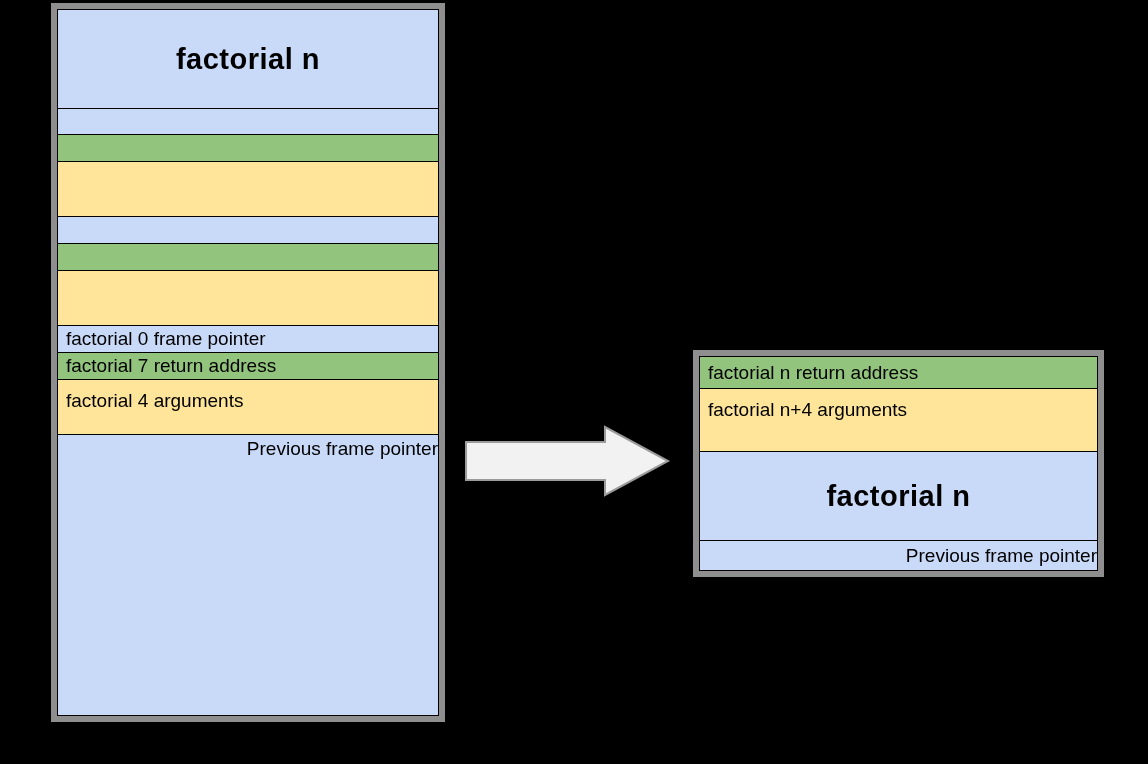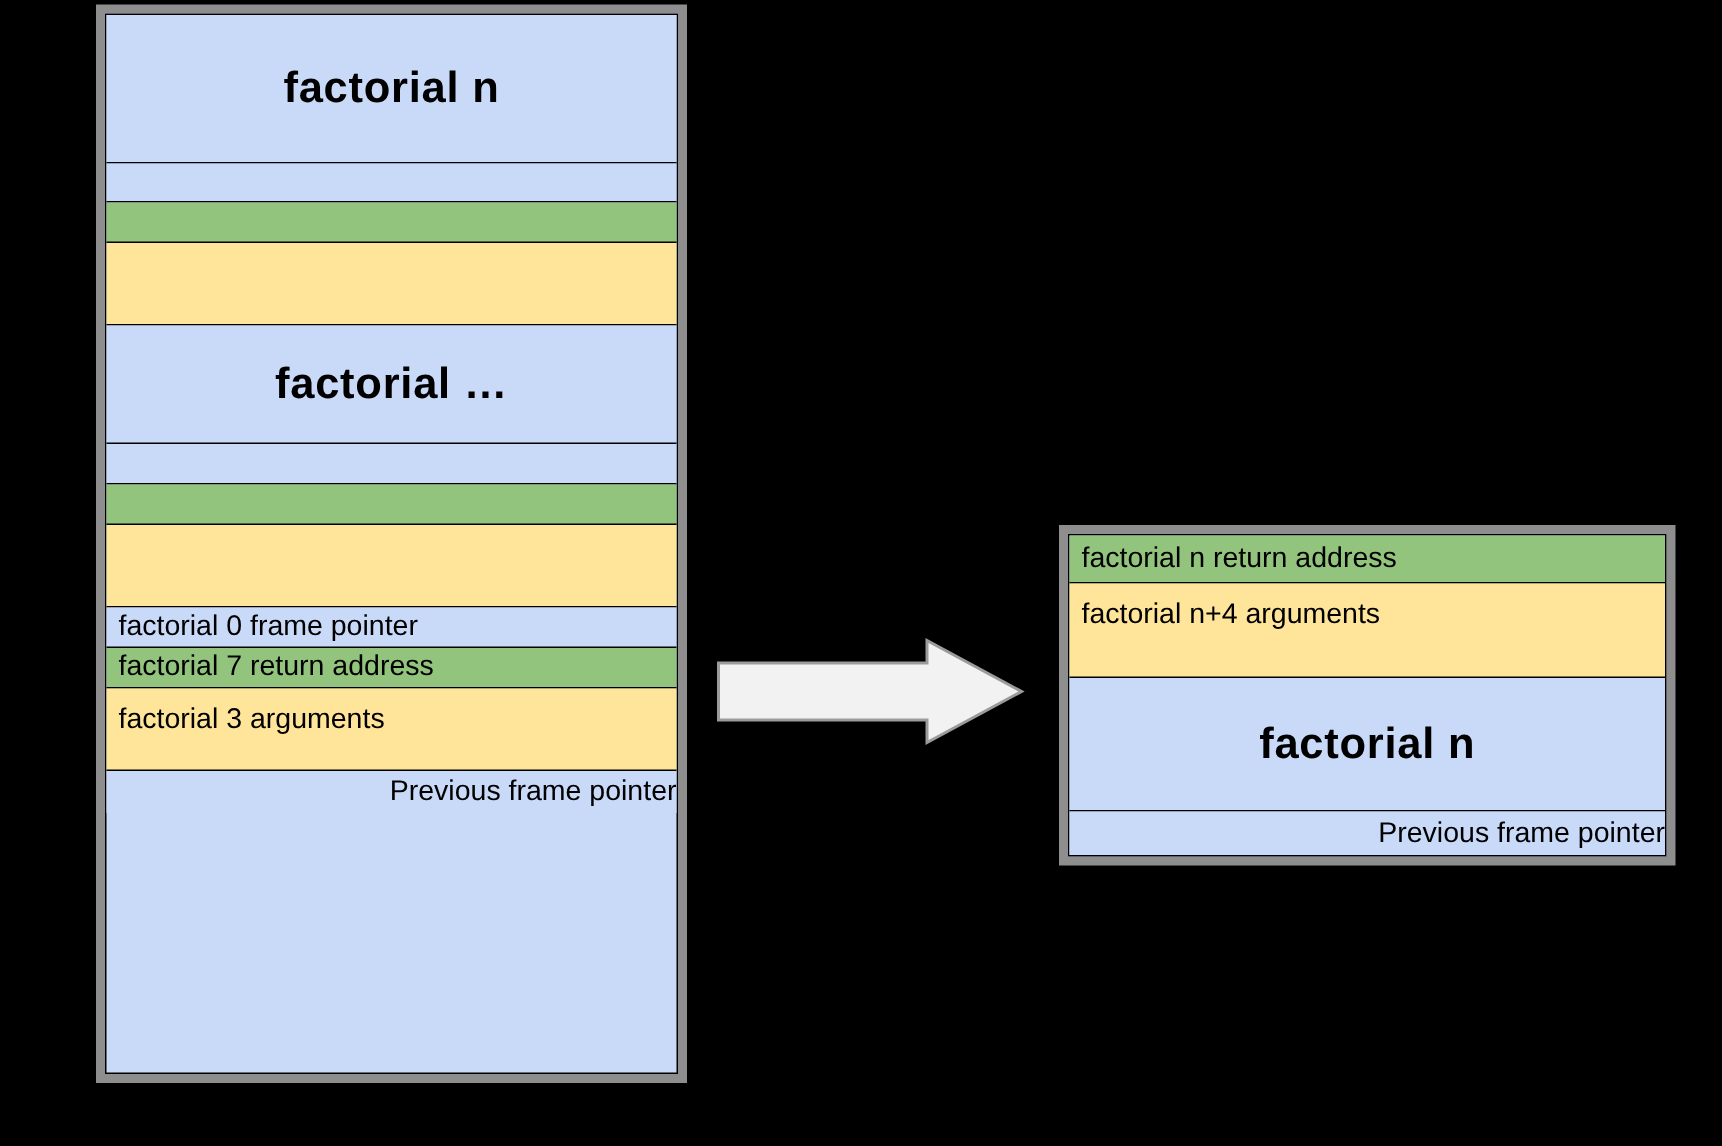--- a/index.html
+++ b/index.html
@@ -10,21 +10,21 @@
     --line:#000000;
     --frame:#8e8e8e;
     --arrow-fill:#f2f2f2;
     --arrow-stroke:#9b9b9b;
     --text:#000000;
   }
   *{margin:0;padding:0;box-sizing:border-box;}
   html,body{width:1148px;height:764px;background:var(--bg);overflow:hidden;}
   body{font-family:"Liberation Sans", sans-serif;color:var(--text);position:relative;}
 
-  .canvas{position:absolute;left:0;top:0;width:968px;height:764px;background:var(--bg);margin-left:13px;}
+  .canvas{position:absolute;left:0;top:0;width:968px;height:764px;background:var(--bg);}
 
   .stack{
     position:absolute;
     border:1px solid var(--line);
     outline:6px solid var(--frame);
     background:var(--blue);
   }
   .stack-left{left:57px;top:9px;width:382px;height:707px;}
   .stack-right{left:699px;top:356px;width:399px;height:215px;}
 
@@ -61,40 +61,37 @@
       </div>
     <div class="row blue cell" style="height:26px">
         <span></span>
       </div>
     <div class="row green cell" style="height:27px">
         <span></span>
       </div>
     <div class="row yellow cell top" style="height:55px">
         <span></span>
       </div>
-    <div class="row blue title" style="height:79px">
-        <span>factorial …</span>
-      </div>
     <div class="row blue cell" style="height:27px">
         <span></span>
       </div>
     <div class="row green cell" style="height:27px">
         <span></span>
       </div>
     <div class="row yellow cell top" style="height:55px">
         <span></span>
       </div>
     <div class="row blue cell" style="height:27px">
         <span>factorial 0 frame pointer</span>
       </div>
     <div class="row green cell" style="height:27px">
         <span>factorial 7 return address</span>
       </div>
     <div class="row yellow cell top" style="height:55px">
-        <span>factorial 3 arguments</span>
+        <span>factorial 4 arguments</span>
       </div>
     <div class="row blue cell" style="height:28px">
         <span>Previous frame pointer</span>
       </div>
   </div>
 
   <div class="arrow">
     <svg viewBox="0 0 207 72" xmlns="http://www.w3.org/2000/svg">
       <polygon points="2,17 141,17 141,2 204,36 141,70 141,55 2,55" fill="var(--arrow-fill)" stroke="var(--arrow-stroke)" stroke-width="2" stroke-linejoin="miter"></polygon>
     </svg>

